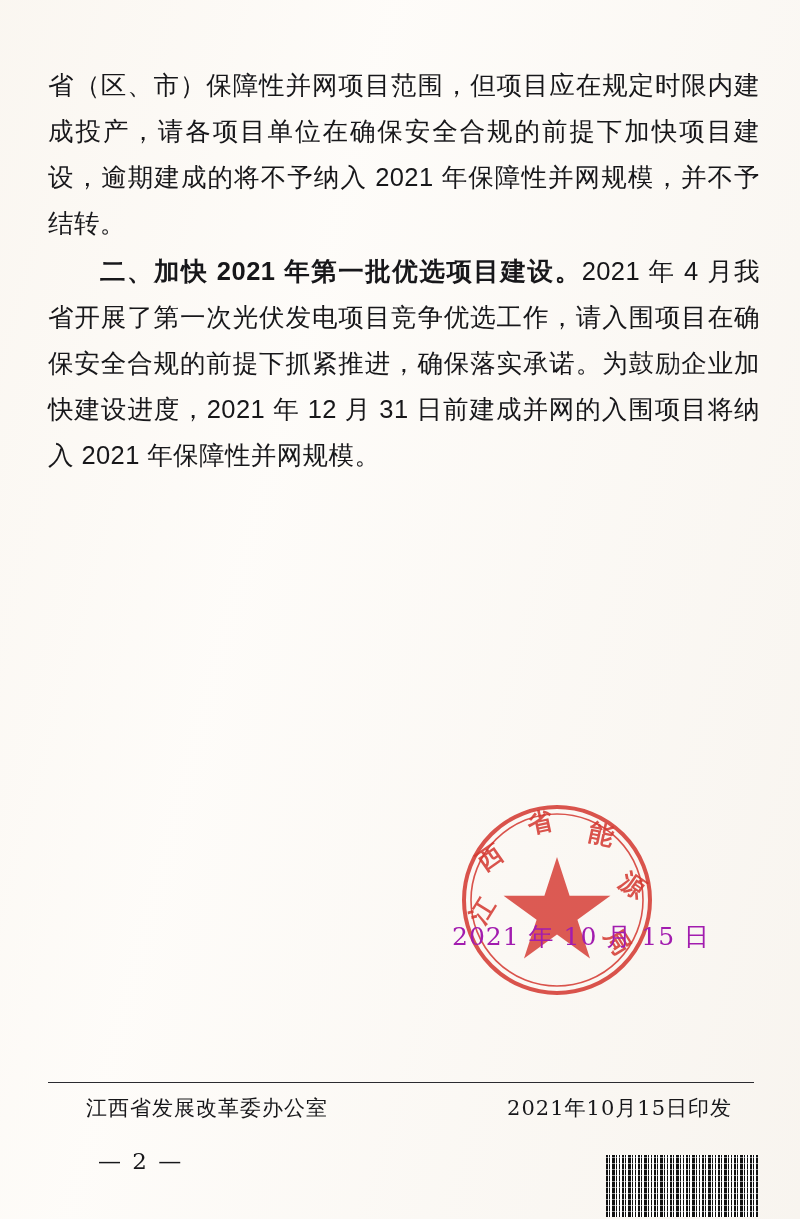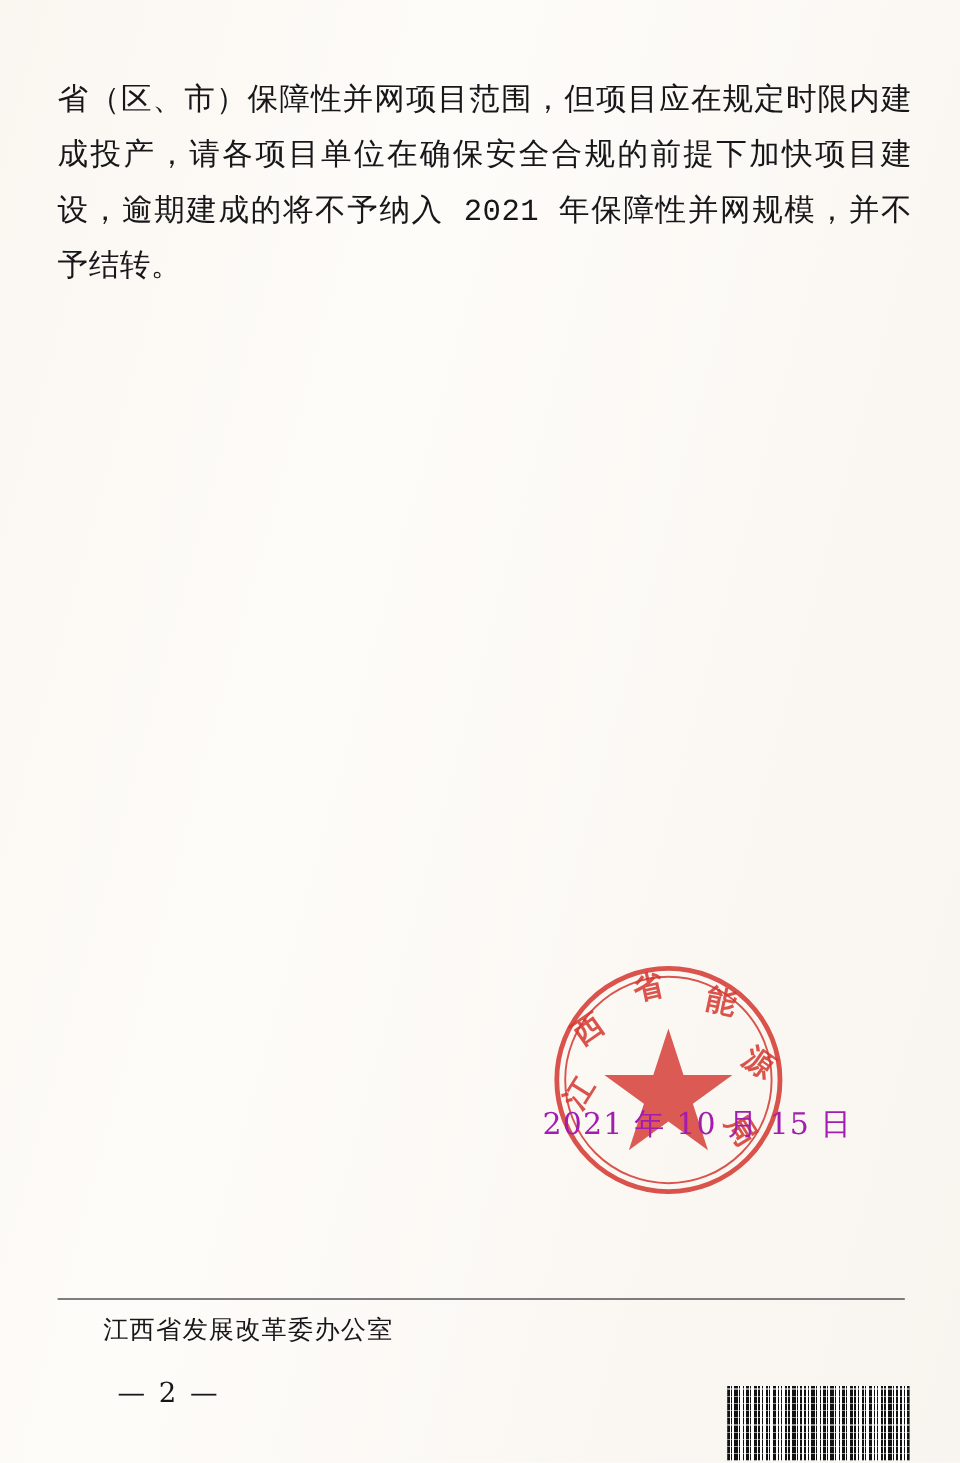--- a/index.html
+++ b/index.html
@@ -29,21 +29,21 @@
     width: 712px;
   }
   p.para {
     font-size: 25.5px;
     line-height: 46px;
     letter-spacing: 0.4px;
     color: #17171a;
     margin: 0 0 2px 0;
     text-align: justify;
     text-justify: inter-ideograph;
-    font-family: Liberation Mono, monospace;
+    font-family: Liberation Sans, sans-serif;
   }
   p.para.indent {
     text-indent: 52px;
   }
   .bold-lead {
     font-weight: bold;
     letter-spacing: 0.5px;
   }
   .date-line {
     position: absolute;
@@ -133,20 +133,23 @@
 <body>
 
 <div class="paper"></div>
 
 <div class="page-body">
 
   <p class="para">
     <span>省（区、市）保障性并网项目范围，但项目应在规定时限内建成投产，请各项目单位在确保安全合规的前提下加快项目建设，逾期建成的将不予纳入 2021 年保障性并网规模，并不予结转。</span>
   </p>
 
+  <p class="para indent">
+    <span class="bold-lead">二、加快 2021 年第一批优选项目建设。</span><span>2021 年 4 月我省开展了第一次光伏发电项目竞争优选工作，请入围项目在确保安全合规的前提下抓紧推进，确保落实承诺。为鼓励企业加快建设进度，2021 年 12 月 31 日前建成并网的入围项目将纳入 2021 年保障性并网规模。</span>
+  </p>
 
 
 </div>
 
 <div class="seal">
   <svg width="210" height="210" viewBox="0 0 210 210" xmlns="http://www.w3.org/2000/svg">
     <g fill="none" stroke="#d4372f" stroke-width="4" opacity="0.85">
       <circle cx="105" cy="105" r="93"></circle>
       <circle cx="105" cy="105" r="86" stroke-width="1.6"></circle>
     </g>
@@ -161,17 +164,18 @@
     </g>
   </svg>
 </div>
 
 <div class="date-line">2021 年 10 月 15 日</div>
 
 <div class="footer-rule"></div>
 
 <div class="footer-row">
   <span class="footer-left">江西省发展改革委办公室</span>
+  <span class="footer-right">2021年10月15日印发</span>
 </div>
 
 <div class="page-number">— 2 —</div>
 
 <div class="barcode"></div>
 
 </body></html>

